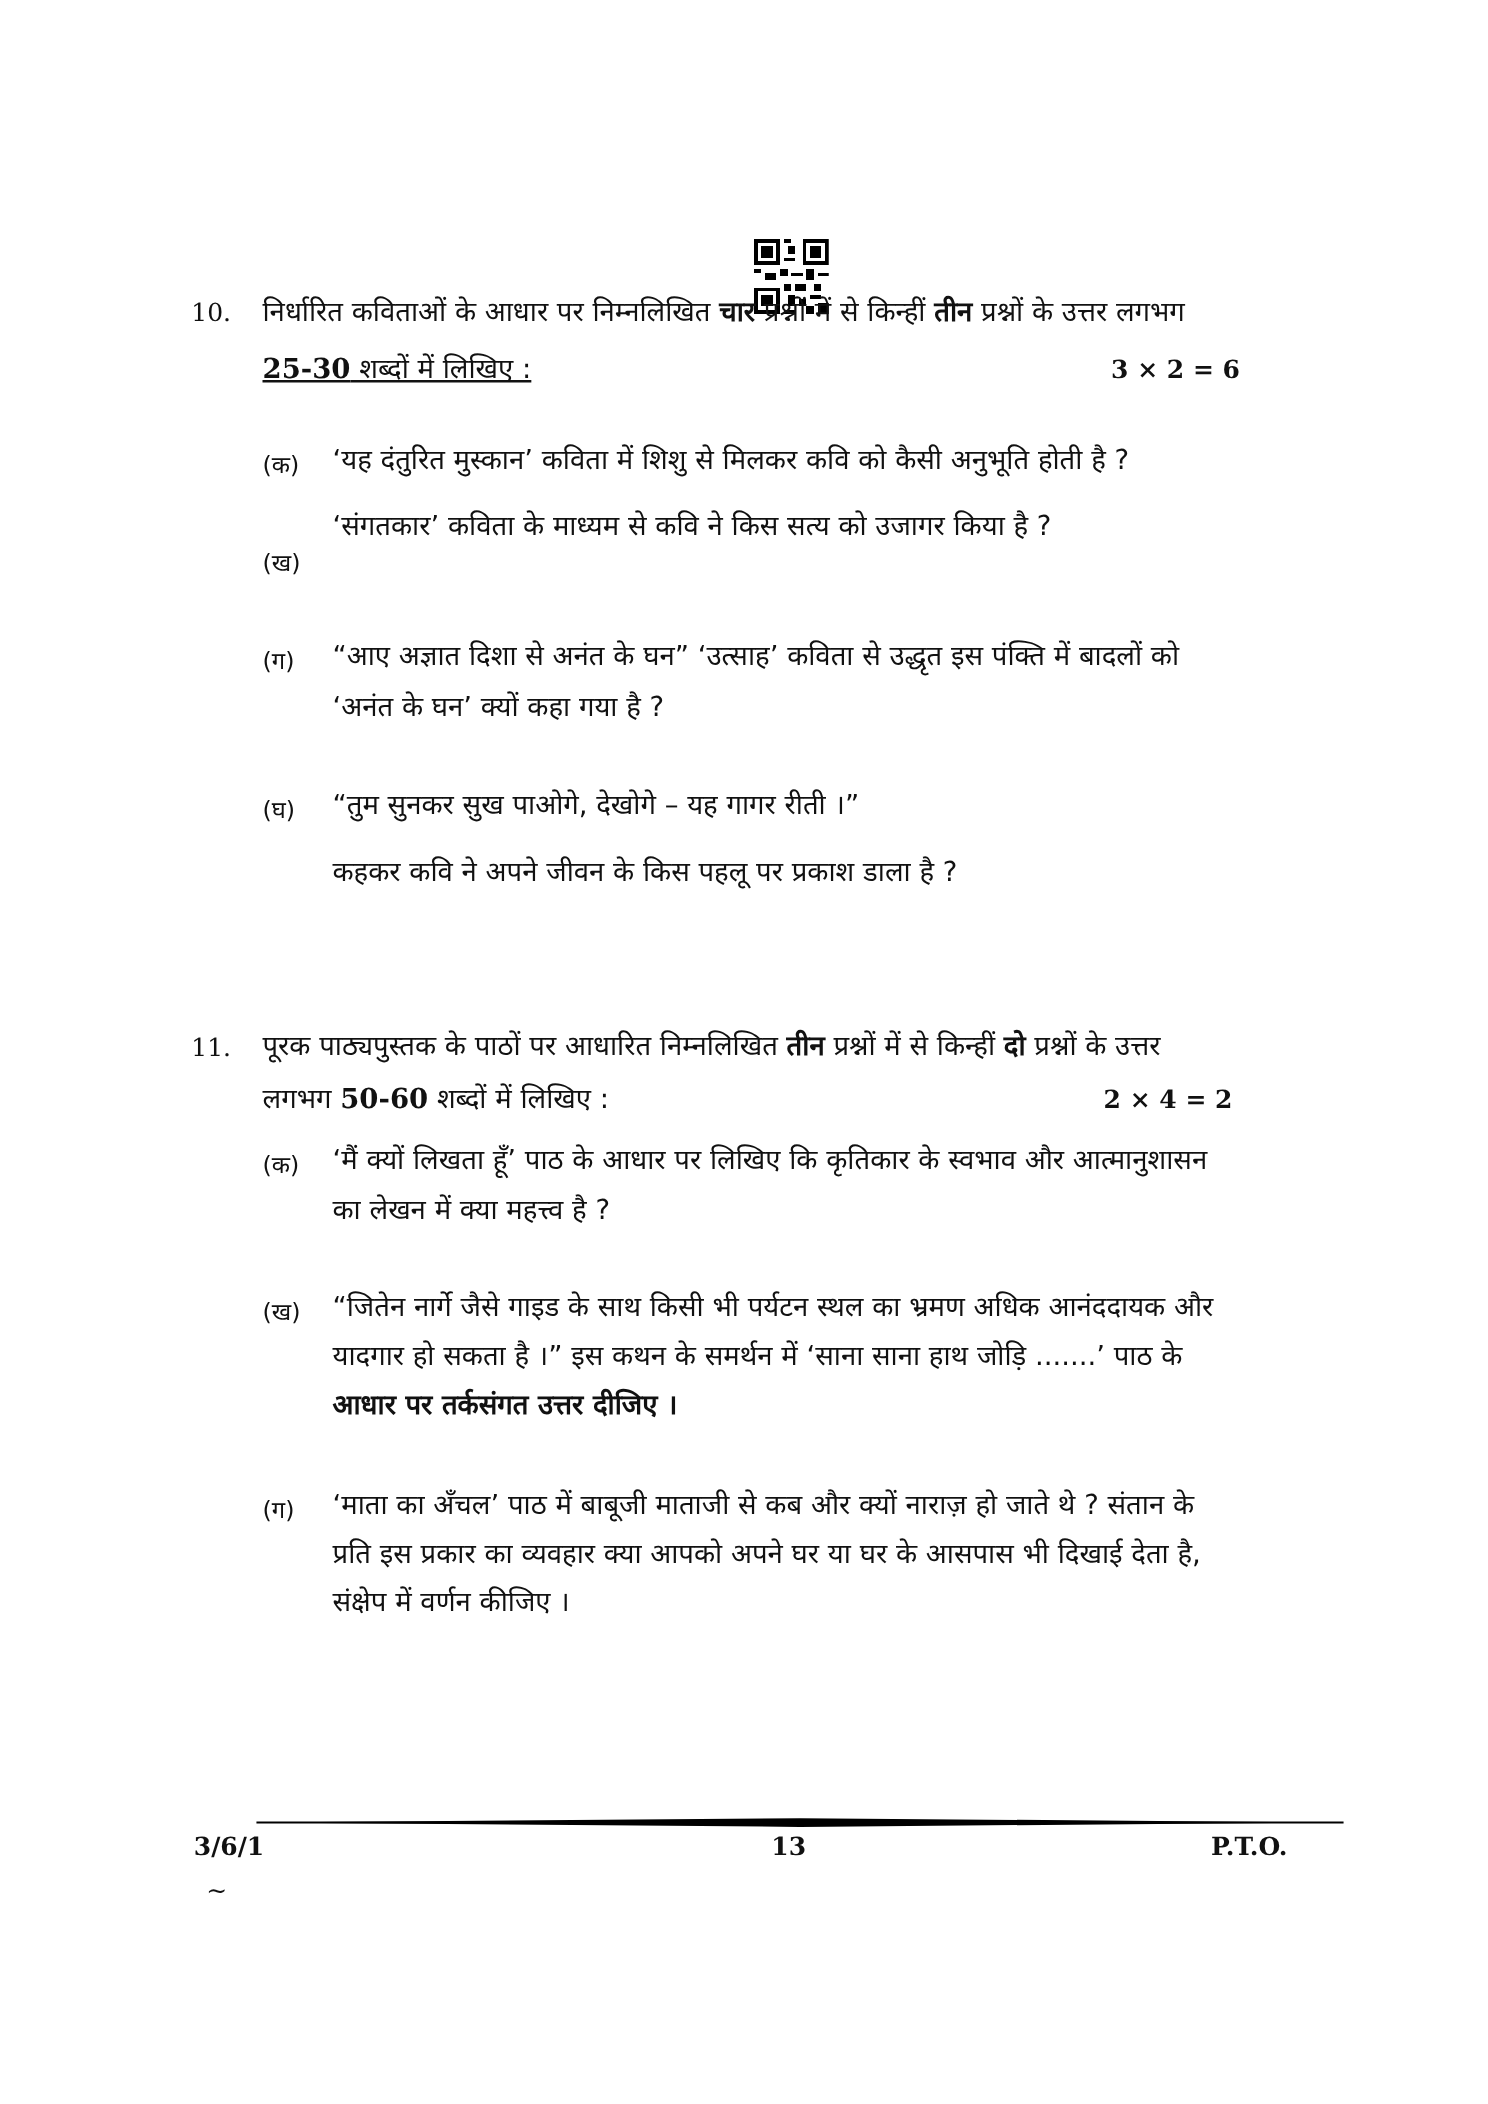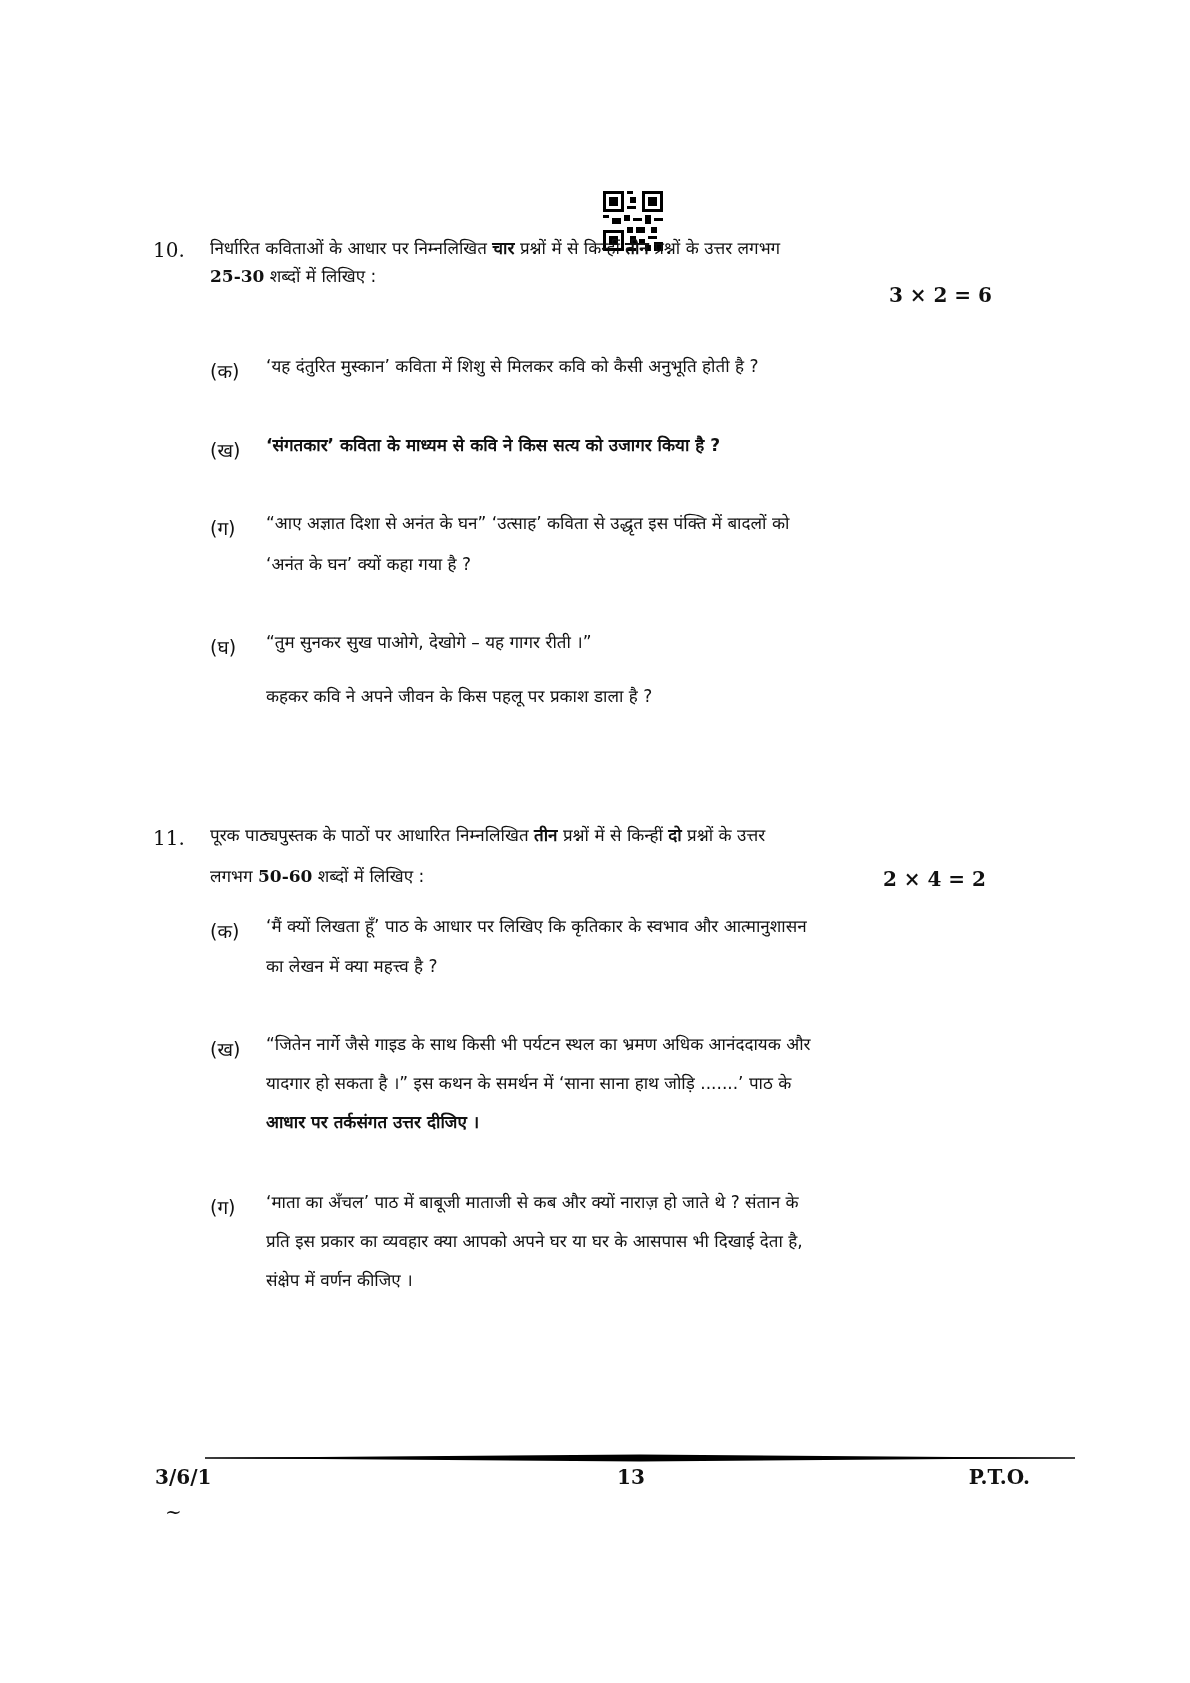--- a/index.html
+++ b/index.html
@@ -1,21 +1,21 @@
 <!DOCTYPE html>
 <html><head>
 <meta charset="utf-8">
 <style>
   html, body { margin: 0; padding: 0; background: #ffffff; }
   body { width: 1190px; height: 1683px; position: relative; overflow: hidden;
          font-family: "DejaVu Sans", sans-serif; color: #111; }
   .abs { position: absolute; margin-left: 40px; }
   .qr { left: 563px; top: 190px; width: 60px; height: 62px; }
   .qnum { font-family: "DejaVu Serif", serif; font-size: 20px; }
-  .hi { font-size: 17px; line-height: 1; white-space: nowrap; }
+  .hi { font-size: 22px; line-height: 1; white-space: nowrap; }
   .b { font-weight: bold; }
   .marks { font-family: "DejaVu Serif", serif; font-weight: bold; font-size: 20px; white-space: nowrap; }
   .label { font-size: 19px; white-space: nowrap; }
   .rule { left: 165px; top: 1448px; width: 870px; height: 10px; }
   .footer { font-family: "DejaVu Serif", serif; font-weight: bold; font-size: 20px; text-align: center; }
 </style>
 </head>
 <body>
 
 <div class="abs qr">
@@ -46,28 +46,28 @@
       <rect x="12" y="16" width="2" height="2" fill="#000"></rect>
       <rect x="15" y="15" width="3" height="1" fill="#000"></rect>
     <rect x="17" y="17" width="3" height="3" fill="#000"></rect>
       <rect x="8" y="19" width="3" height="1" fill="#000"></rect>
       <rect x="14" y="18" width="2" height="2" fill="#000"></rect>
   </svg>
 </div>
 
 <div class="abs qnum" style="left:113px; top:238px;">10.</div>
 <div class="abs hi" style="left:170px; top:240px;"><span>निर्धारित कविताओं के आधार पर निम्नलिखित </span><span class="b">चार</span><span> प्रश्नों में से किन्हीं </span><span class="b">तीन</span><span> प्रश्नों के उत्तर लगभग</span></div>
-<div class="abs hi" style="left:170px; top:268px;"><span class="b" style="font-family:'DejaVu Serif',serif;">25-30</span><span> शब्दों में लिखिए :</span></div>
+<div class="abs hi" style="left:170px; top:284px;text-decoration:underline;"><span class="b" style="font-family:'DejaVu Serif',serif;">25-30</span><span> शब्दों में लिखिए :</span></div>
 <div class="abs marks" style="right:198px; top:283px;">3 × 2 = 6</div>
 
 <div class="abs label" style="left:170px; top:358px;">(क)</div>
 <div class="abs hi" style="left:226px; top:358px;">‘यह दंतुरित मुस्कान’ कविता में शिशु से मिलकर कवि को कैसी अनुभूति होती है ?</div>
 
 <div class="abs label" style="left:170px; top:437px;">(ख)</div>
-<div class="abs hi" style="left:226px; top:437px;font-weight:bold;">‘संगतकार’ कविता के माध्यम से कवि ने किस सत्य को उजागर किया है ?</div>
+<div class="abs hi" style="left:226px; top:411px;">‘संगतकार’ कविता के माध्यम से कवि ने किस सत्य को उजागर किया है ?</div>
 
 <div class="abs label" style="left:170px; top:515px;">(ग)</div>
 <div class="abs hi" style="left:226px; top:515px;">“आए अज्ञात दिशा से अनंत के घन” ‘उत्साह’ कविता से उद्धृत इस पंक्ति में बादलों को</div>
 <div class="abs hi" style="left:226px; top:556px;">‘अनंत के घन’ क्यों कहा गया है ?</div>
 
 <div class="abs label" style="left:170px; top:634px;">(घ)</div>
 <div class="abs hi" style="left:226px; top:634px;">“तुम सुनकर सुख पाओगे, देखोगे – यह गागर रीती ।”</div>
 <div class="abs hi" style="left:226px; top:688px;">कहकर कवि ने अपने जीवन के किस पहलू पर प्रकाश डाला है ?</div>
 
 <div class="abs qnum" style="left:113px; top:826px;">11.</div>

